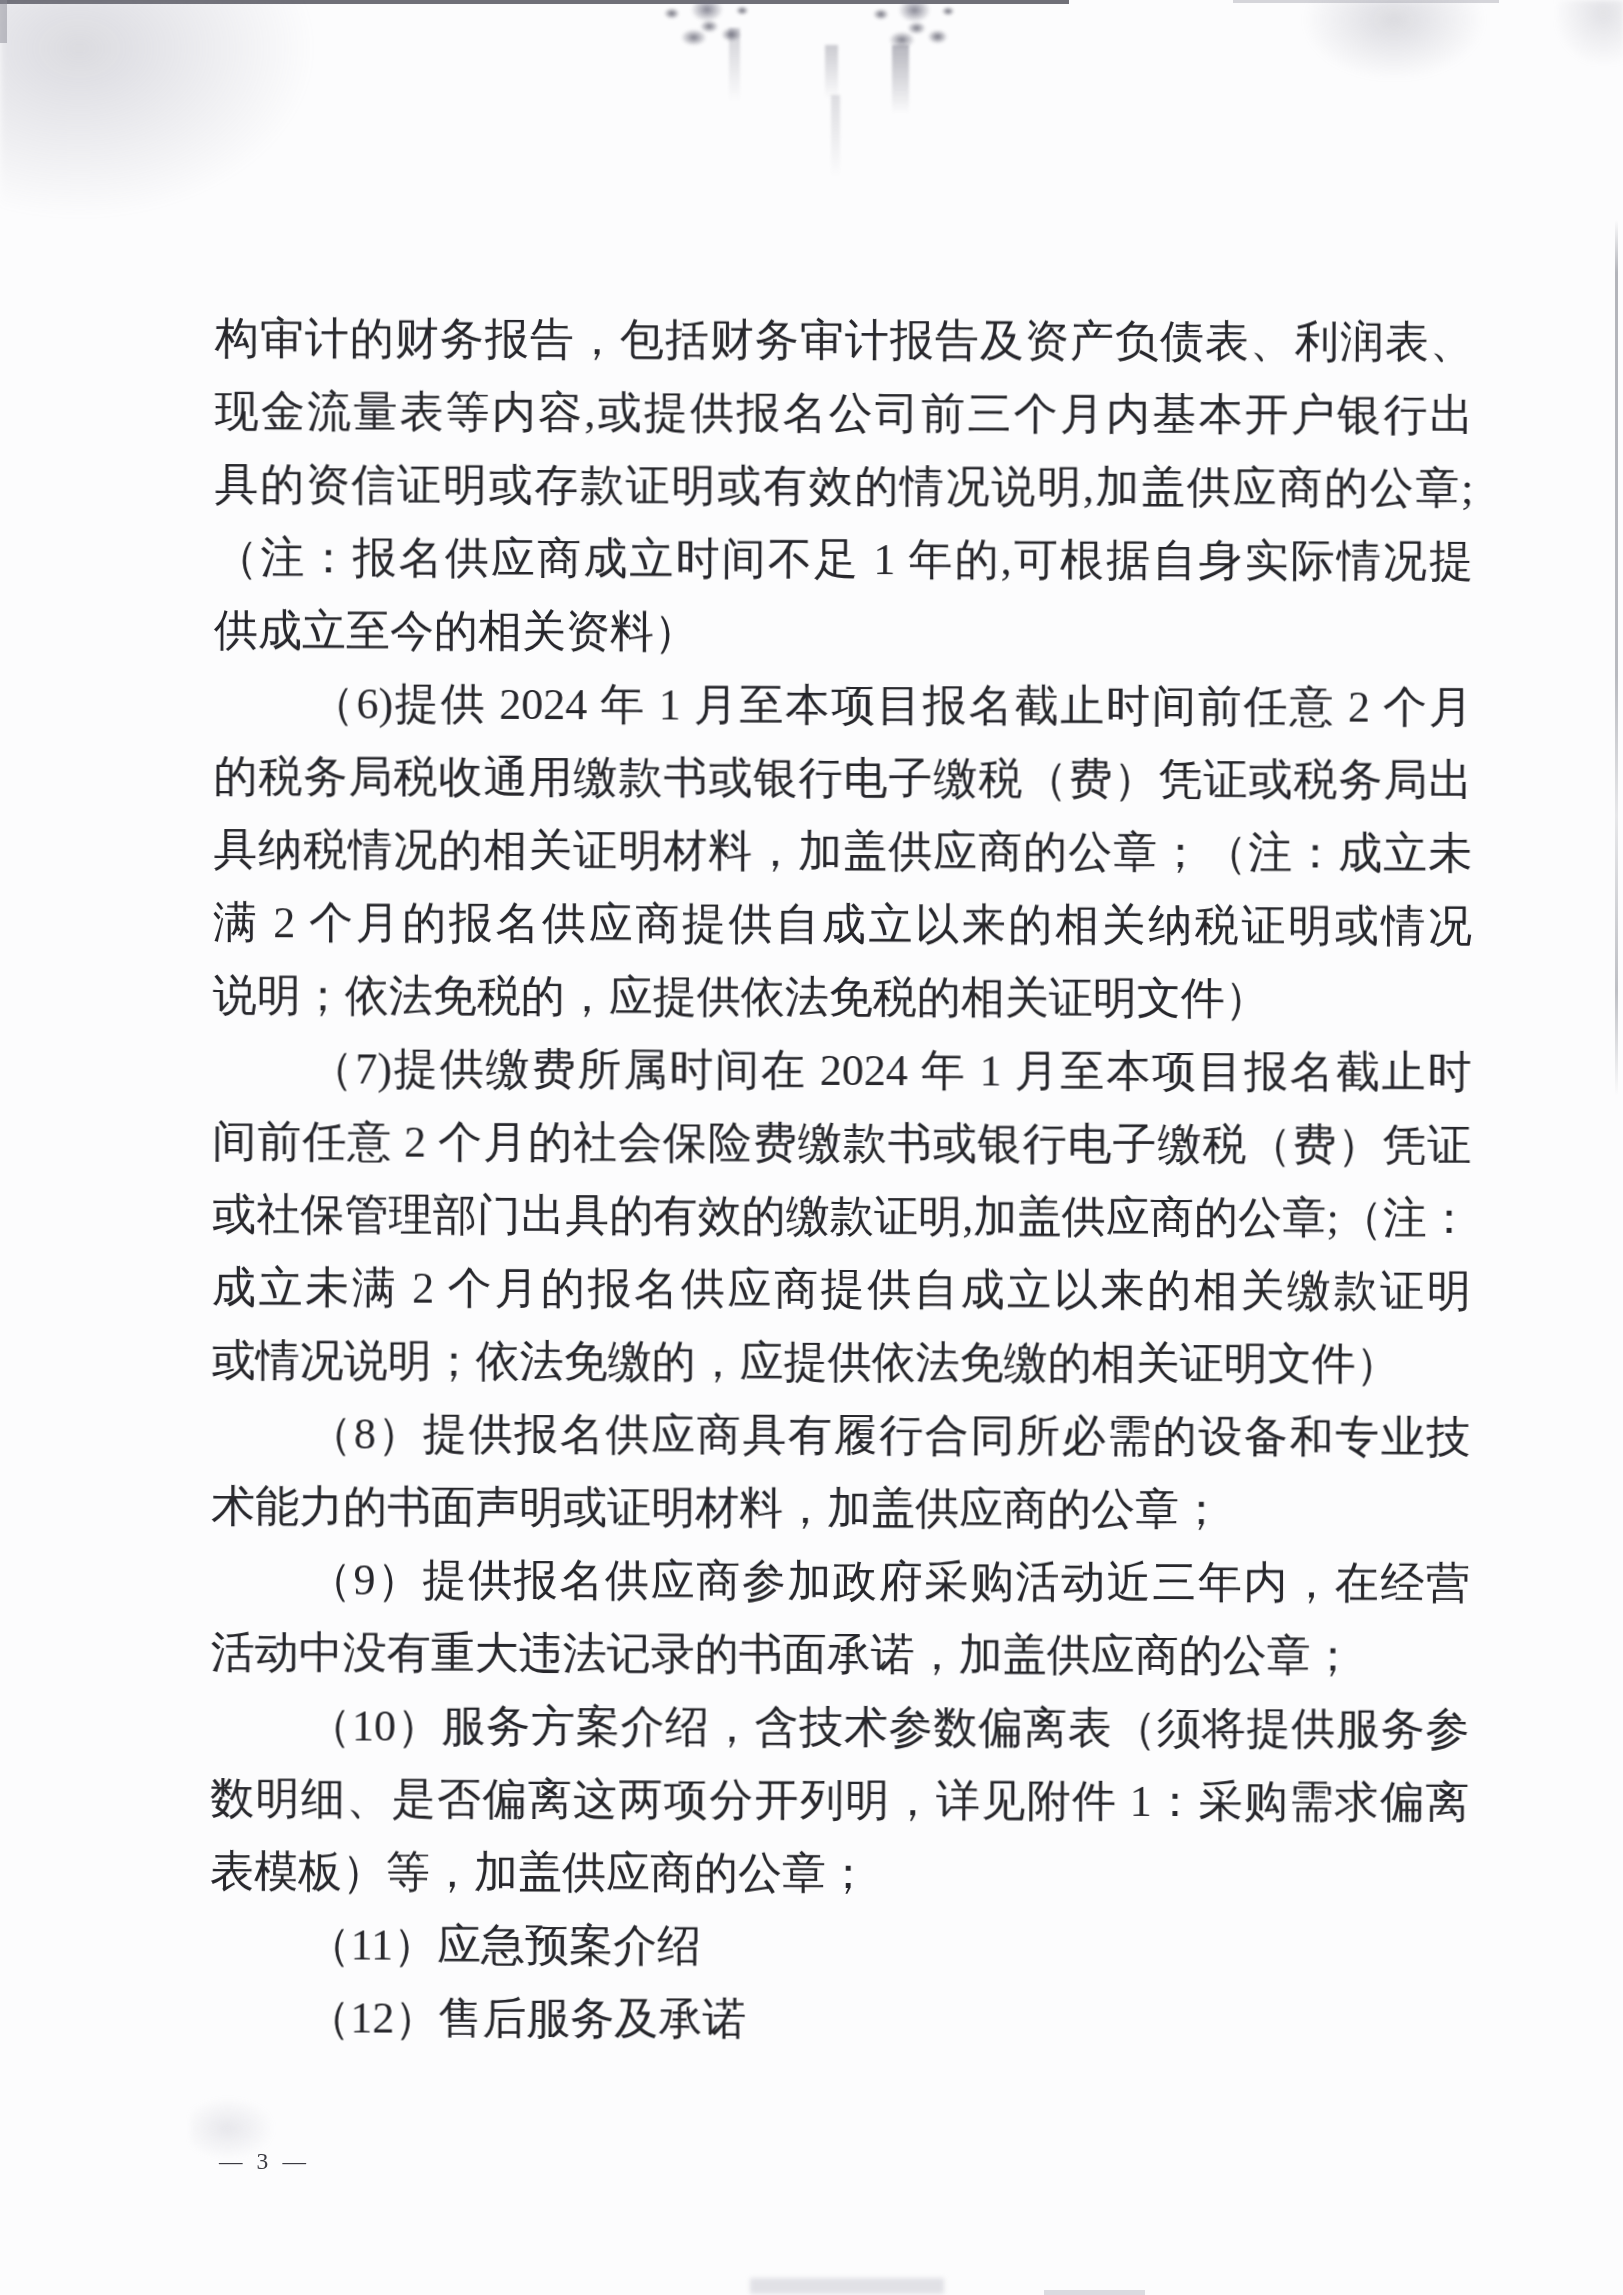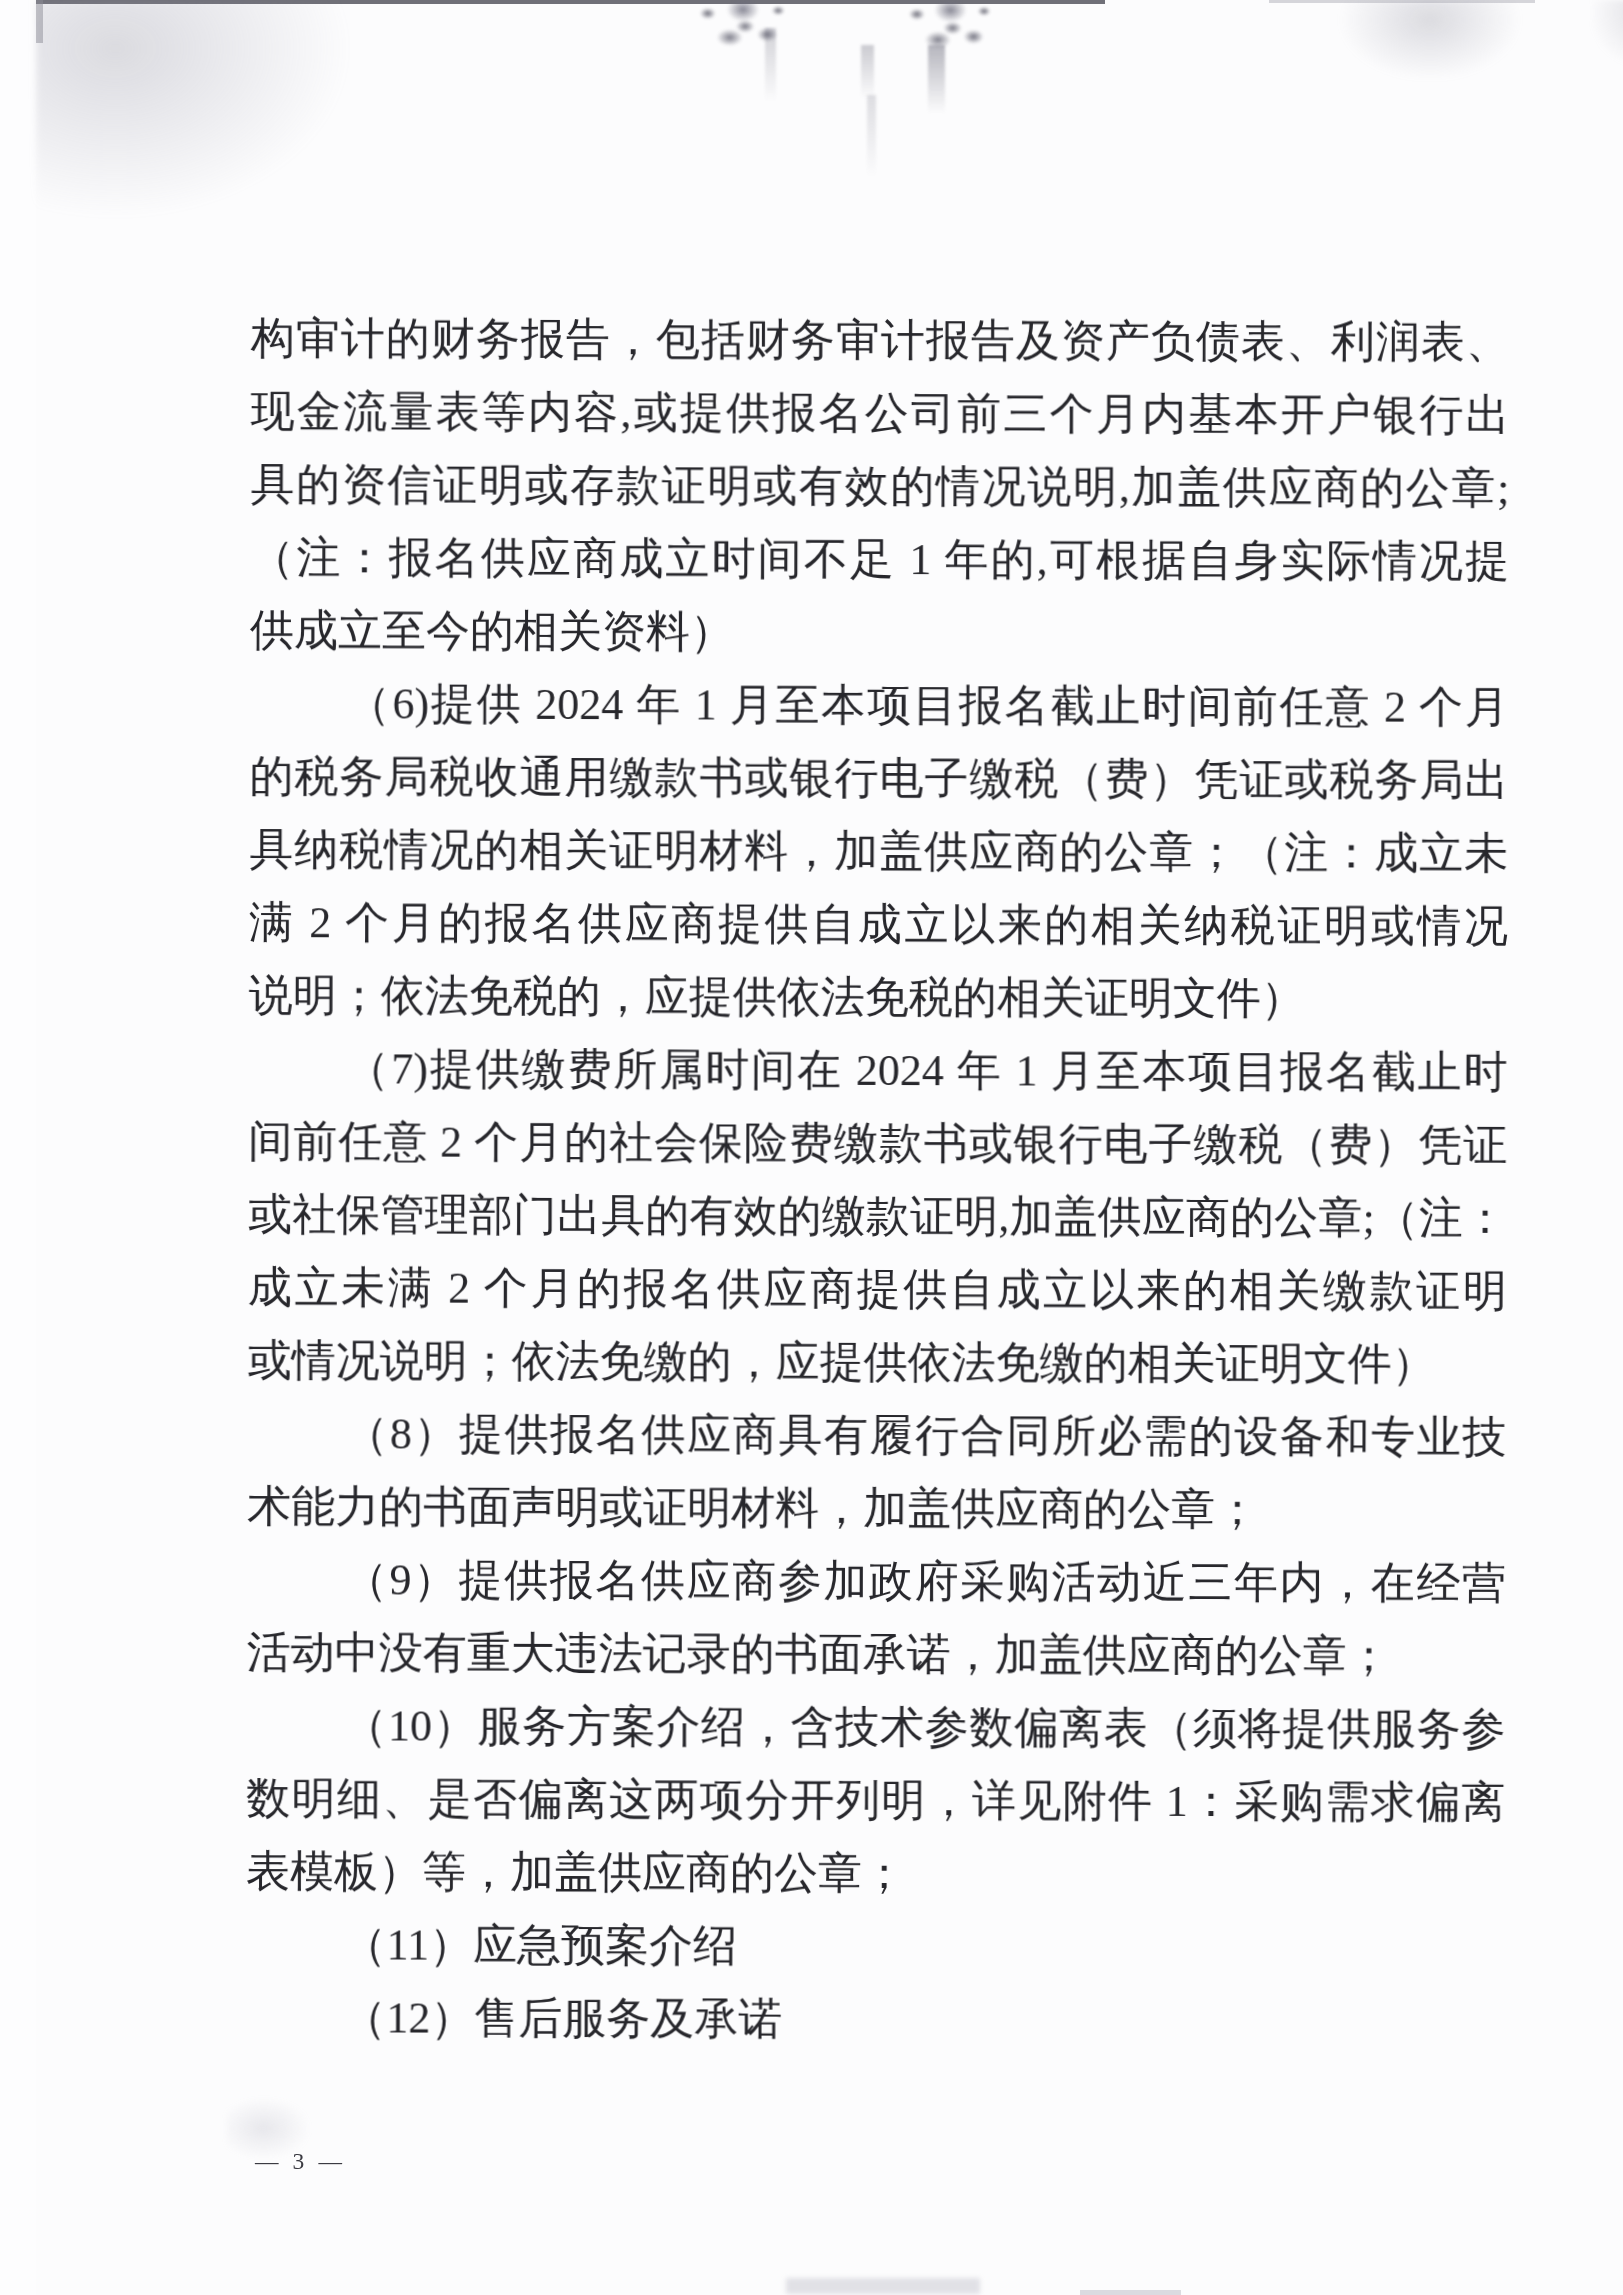--- a/index.html
+++ b/index.html
@@ -1,21 +1,21 @@
 <!DOCTYPE html>
 <html style="font-size:8.2px"><head>
 <meta charset="utf-8">
 <style>
   html,body{margin:0;padding:0;}
   body{
     width:1624px;height:2295px;position:relative;overflow:hidden;
     background:#fdfdfe;
     font-family:"Liberation Serif","DejaVu Serif",serif;
   }
-  .page{position:absolute;inset:0;background:#fcfcfd;margin-left:36px;}
+  .page{position:absolute;inset:0;background:#fcfcfd;}
 
   
   .textblock{
     position:absolute;left:215px;top:302px;width:1259px;
     font-size:44px;line-height:73px;color:#27272c;
     transform:rotate(0.18deg);transform-origin:0 0;
     filter:blur(0.3px);
     word-break:keep-all;
   }
   .ln{margin:0;padding:0;white-space:normal;text-align:left;}

